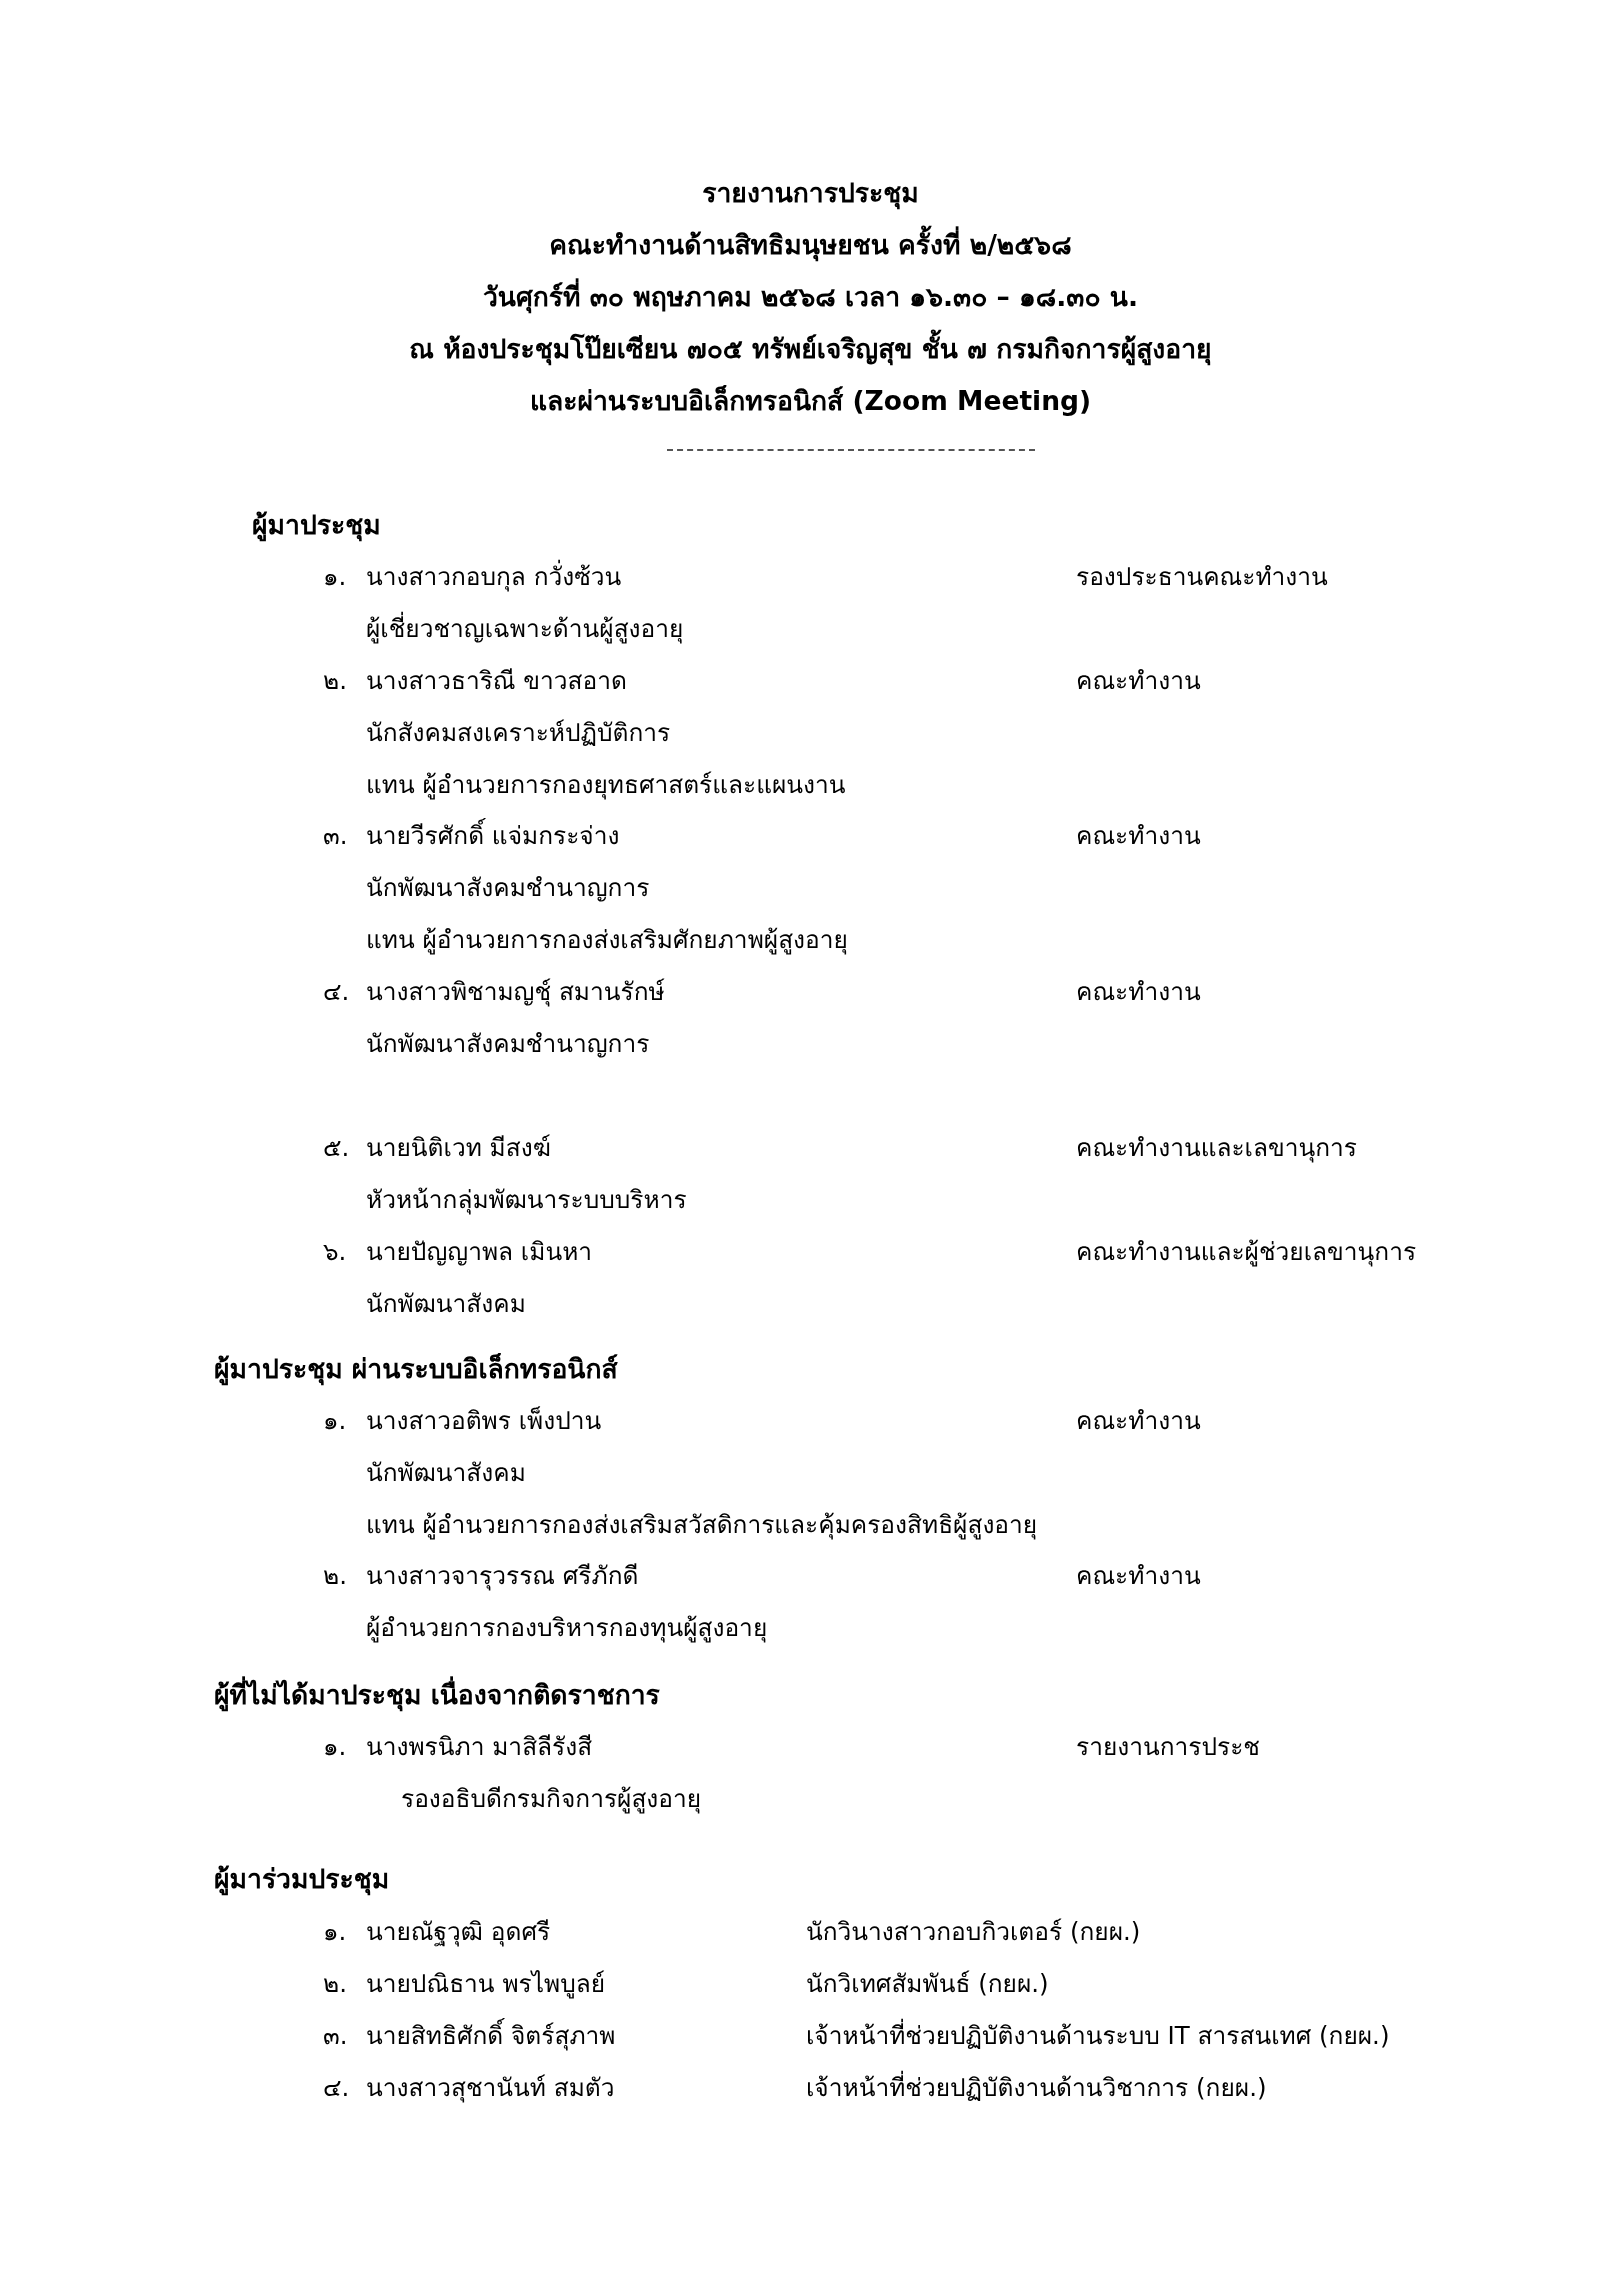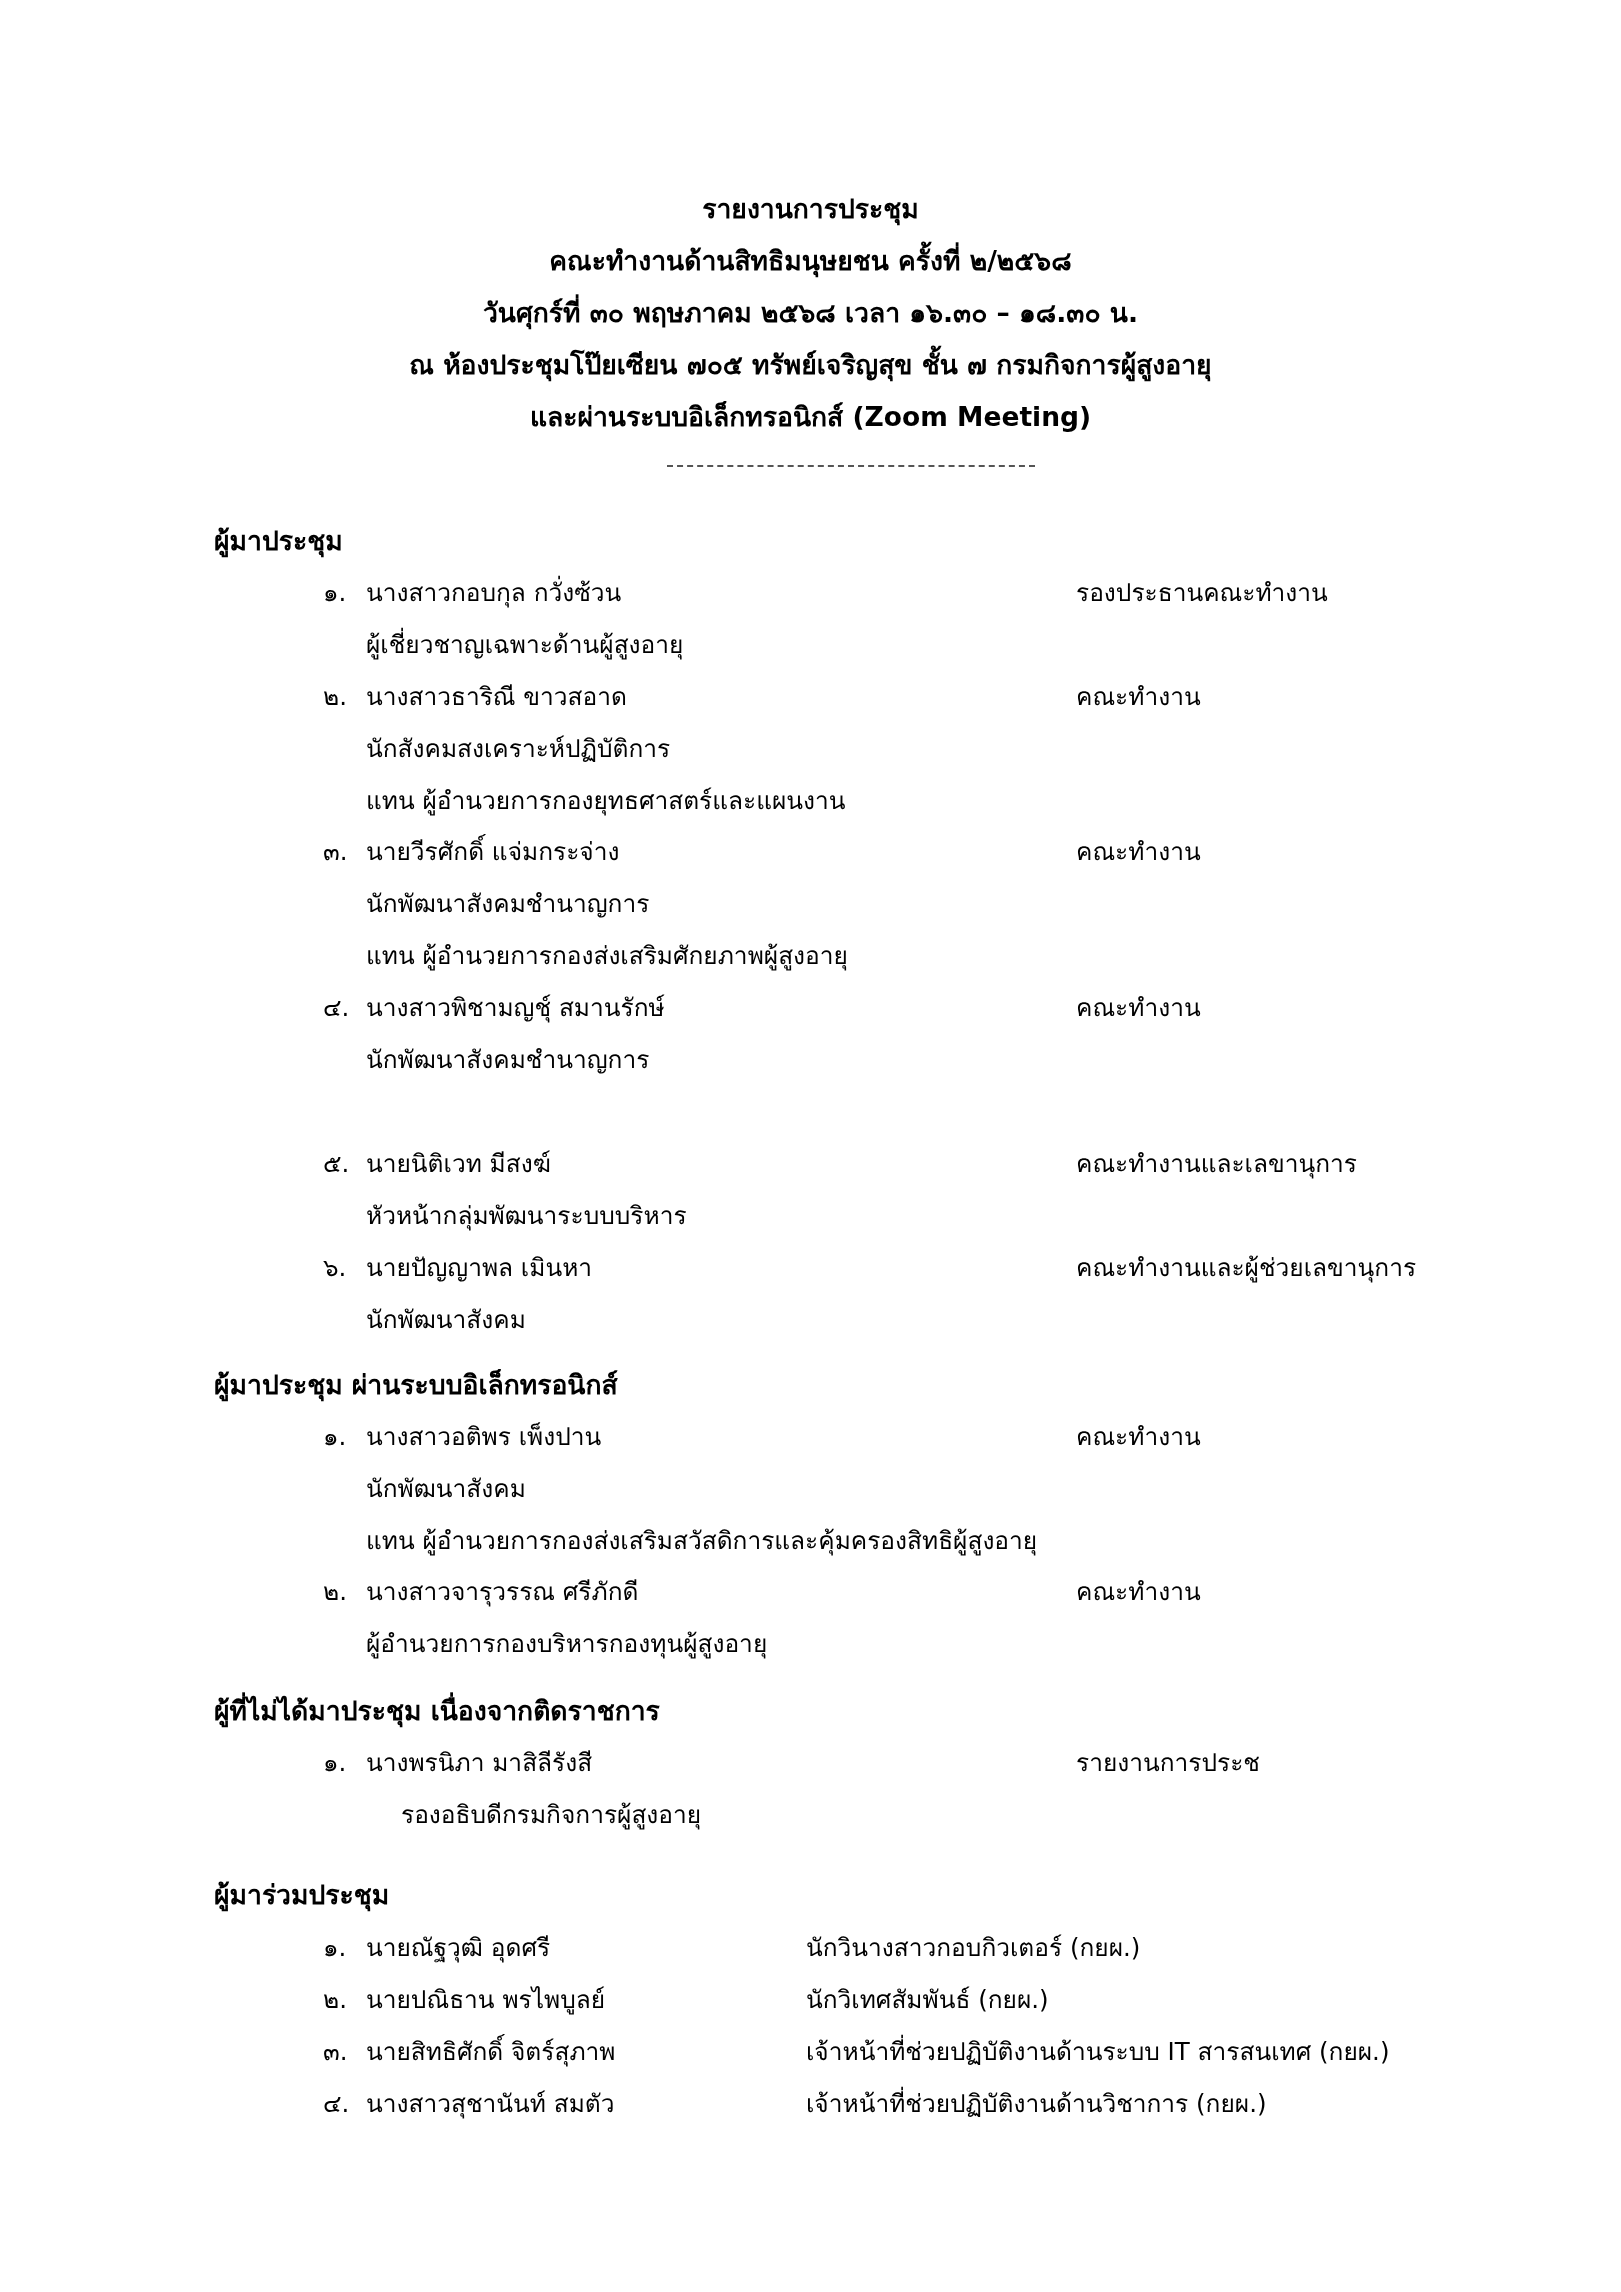--- a/index.html
+++ b/index.html
@@ -1,21 +1,21 @@
 <!DOCTYPE html>
 <html><head>
   <meta charset="utf-8">
   <style>
     html, body { margin: 0; padding: 0; background: #ffffff; }
     body {
       width: 1621px; height: 2293px; position: relative; overflow: hidden;
       font-family: "DejaVu Sans", "Liberation Sans", sans-serif;
       color: #000000;
     }
-    .page { position: absolute; left: 0; top: 16px; width: 1621px; height: 1858px; }
+    .page { position: absolute; left: 0; top: 0; width: 1621px; height: 1858px; }
     .title-line {
       position: absolute; left: 0; width: 1621px; text-align: center;
       font-weight: bold; font-size: 26.5px; line-height: 39px; white-space: nowrap;
     }
     .separator {
       position: absolute; left: 667px; top: 449px; width: 368px; height: 0;
       border-top: 2px dashed #555555;
     }
     .heading {
       position: absolute; left: 214px; font-weight: bold; font-size: 26.5px;
@@ -36,21 +36,21 @@
 
 <div class="page">
 
   <div class="title-line" style="top:173px;">รายงานการประชุม</div>
   <div class="title-line" style="top:225px;">คณะทำงานด้านสิทธิมนุษยชน ครั้งที่ ๒/๒๕๖๘</div>
   <div class="title-line" style="top:277px;">วันศุกร์ที่ ๓๐ พฤษภาคม ๒๕๖๘ เวลา ๑๖.๓๐ – ๑๘.๓๐ น.</div>
   <div class="title-line" style="top:329px;">ณ ห้องประชุมโป๊ยเซียน ๗๐๕ ทรัพย์เจริญสุข ชั้น ๗ กรมกิจการผู้สูงอายุ</div>
   <div class="title-line" style="top:381px;">และผ่านระบบอิเล็กทรอนิกส์ (Zoom Meeting)</div>
   <div class="separator"></div>
 
-  <div class="heading" style="top:505px;">ผู้มาประชุม</div>
+  <div class="heading" style="top:505px;margin-left:38px;">ผู้มาประชุม</div>
 
   <div class="row" style="top:557px;">
     <span class="num">๑.</span>
     <span class="name">นางสาวกอบกุล กวั่งซ้วน</span>
     <span class="role">รองประธานคณะทำงาน</span>
   </div>
   <div class="row" style="top:609px;">
     <span class="cont">ผู้เชี่ยวชาญเฉพาะด้านผู้สูงอายุ</span>
   </div>
 

